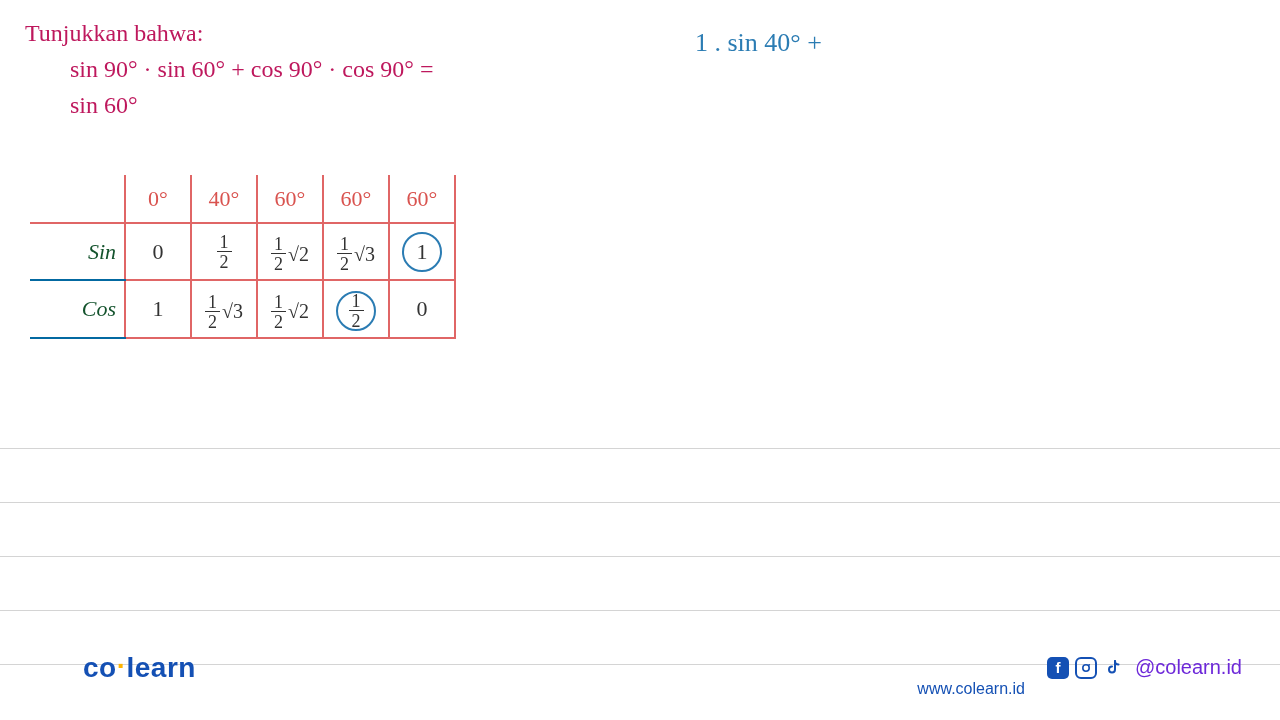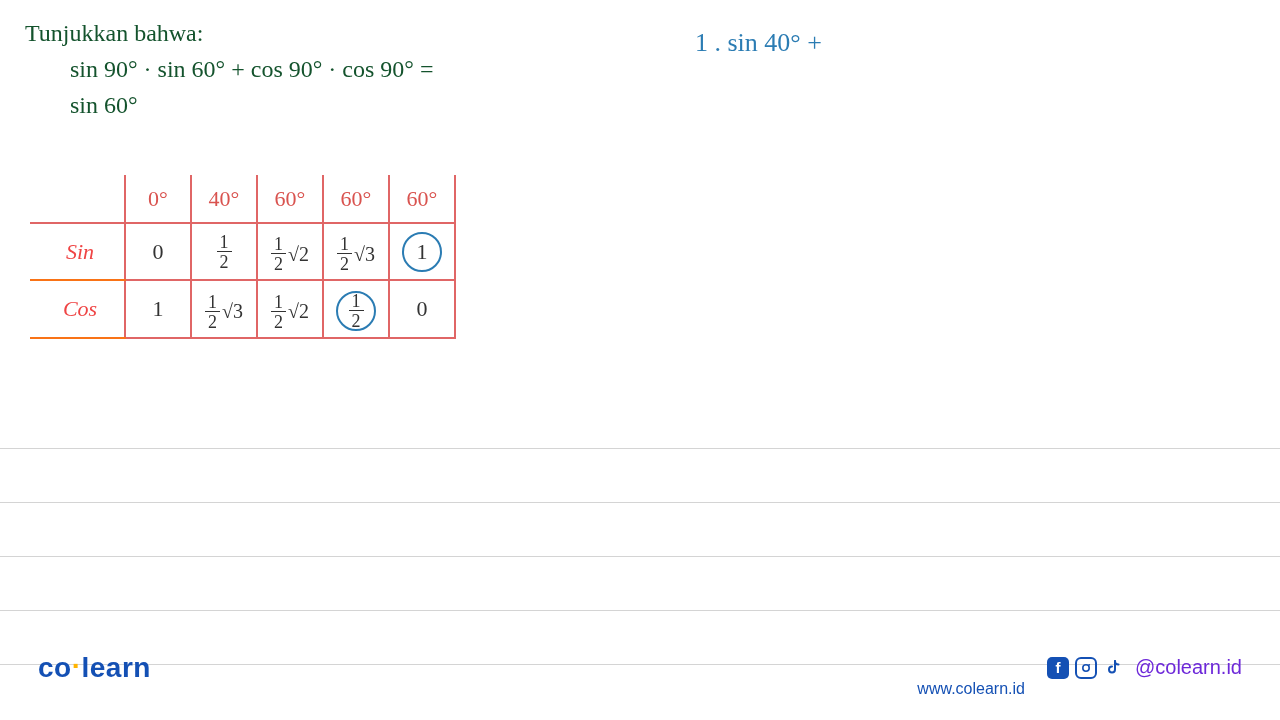--- a/index.html
+++ b/index.html
@@ -9,21 +9,21 @@
       background: #ffffff;
       font-family: "Times New Roman", serif;
       position: relative;
       overflow: hidden;
     }
     .problem {
       position: absolute;
       left: 25px;
       top: 15px;
       font-size: 24px;
-      color: #14532d;
+      color: #be185d;
       line-height: 1.5;
     }
     .problem .indent { margin-left: 45px; }
     .handwritten-note {
       position: absolute;
       left: 695px;
       top: 28px;
       font-family: "Comic Sans MS", cursive;
       font-size: 26px;
       color: #2b7cb3;
@@ -40,28 +40,28 @@
       font-size: 22px;
     }
     table.trig td, table.trig th {
       text-align: center;
       vertical-align: middle;
       padding: 6px 8px;
       height: 48px;
       min-width: 66px;
     }
     table.trig th.rowlabel {
-      color: #ef4444;
+      color: #14532d;
       font-weight: 500;
       font-style: italic;
-      text-align: center;
+      text-align: right;
       padding-left: 14px;
       min-width: 95px;
       border-right: 2px solid #e06666;
-      border-bottom: 2px solid #f97316;
+      border-bottom: 2px solid #0369a1;
     }
     table.trig thead th {
       color: #d9534f;
       font-weight: 500;
       border-right: 2px solid #e06666;
       border-bottom: 2px solid #e06666;
     }
     table.trig td {
       color: #333;
       border-right: 2px solid #e06666;
@@ -112,20 +112,21 @@
       align-items: center;
       justify-content: space-between;
       padding: 0 38px 0 38px;
       font-family: Arial, sans-serif;
     }
     .logo {
       font-size: 28px;
       font-weight: 700;
       color: #1450b4;
       letter-spacing: 0.5px;
+      margin-left: 45px;
     }
     .logo .dot { color: #ffb400; display:inline-block; transform: translateY(-2px); }
     .footer-right {
       display: flex;
       align-items: center;
       gap: 22px;
     }
     .url { font-size: 16px; color: #1450b4; margin-top: 43px; }
     .socials { display: flex; align-items: center; gap: 6px; color: #1450b4;}
     .social-icon {

